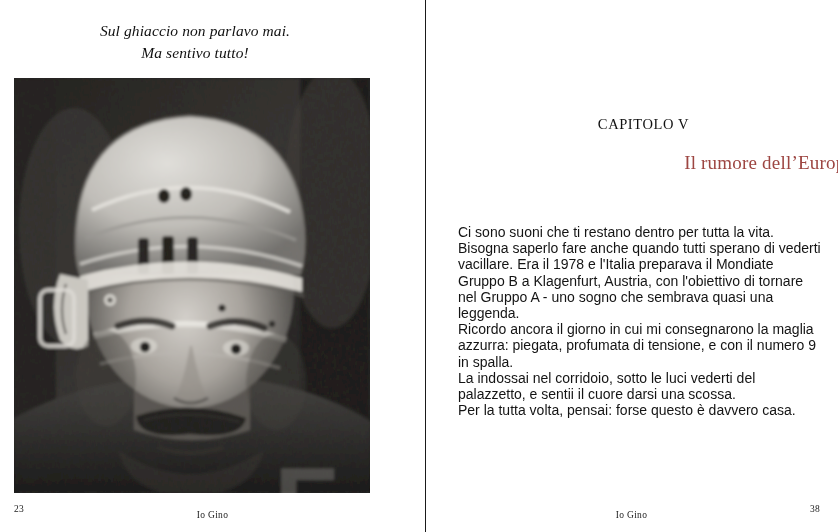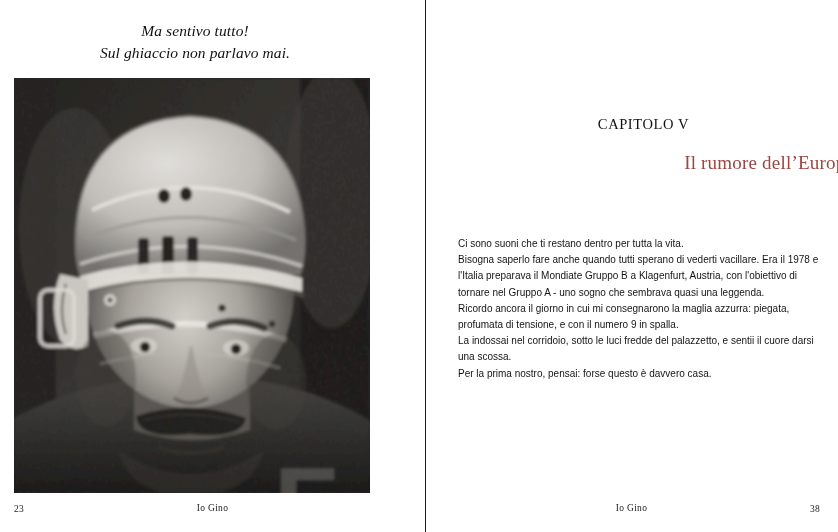--- a/index.html
+++ b/index.html
@@ -85,21 +85,21 @@
     top: 12px;
     font-family: "Liberation Serif", serif;
     font-size: 9.5px;
     color: #1a1a1a;
     letter-spacing: 0.2px;
   }
   .folio-left  { left: 14px; }
   .folio-right { right: 18px; }
   .running-head {
     position: absolute;
-    top: 11px;
+    top: 18px;
     font-family: "Liberation Serif", serif;
     font-size: 9.5px;
     color: #1a1a1a;
     letter-spacing: 0.3px;
     white-space: nowrap;
   }
   .running-head-left  { left: 0; width: 425px; text-align: center; }
   .running-head-right { left: 0; width: 413px; text-align: center; }
 
   
@@ -124,40 +124,40 @@
     font-size: 19px;
     color: #9d4642;
     letter-spacing: 0.2px;
     padding-left: 16px;
   }
 
   
   .body-copy {
     position: absolute;
     left: 33px;
-    top: 236px;
+    top: 224px;
     width: 366px;
     font-family: "Liberation Sans", sans-serif;
-    font-size: 10px;
+    font-size: 14px;
     line-height: 16.2px;
     color: #141414;
     text-align: left;
   }
   .body-copy p { margin: 0; }
 </style>
 </head>
 <body>
 
 <div class="spread">
 
   <div class="page page-left">
 
     <div class="epigraph">
+      <span class="eline">Sul ghiaccio non parlavo mai.</span>
       <span class="eline">Ma sentivo tutto!</span>
-      <span class="eline">Sul ghiaccio non parlavo mai.</span>
     </div>
 
     <div class="photo-frame">
       <svg viewBox="0 0 356 415" preserveAspectRatio="none" xmlns="http://www.w3.org/2000/svg">
         <defs>
           <radialGradient id="faceLight" cx="48%" cy="62%" r="58%">
             <stop offset="0%" stop-color="#d9d5cf"></stop>
             <stop offset="48%" stop-color="#a8a39c"></stop>
             <stop offset="100%" stop-color="#3a3835"></stop>
           </radialGradient>
@@ -278,22 +278,22 @@
 
   <div class="page page-right">
 
     <div class="chapter-number">CAPITOLO V</div>
     <div class="chapter-title">Il rumore dell’Europa</div>
 
     <div class="body-copy">
       <p>Ci sono suoni che ti restano dentro per tutta la vita.</p>
       <p>Bisogna saperlo fare anche quando tutti sperano di vederti vacillare. Era il 1978 e l'Italia preparava il Mondiate Gruppo B a Klagenfurt, Austria, con l'obiettivo di tornare nel Gruppo A - uno sogno che sembrava quasi una leggenda.</p>
       <p>Ricordo ancora il giorno in cui mi consegnarono la maglia azzurra: piegata, profumata di tensione, e con il numero 9 in spalla.</p>
-      <p>La indossai nel corridoio, sotto le luci fredde del palazzetto, e sentii il cuore darsi una scossa.</p>
-      <p>Per la prima nostro, pensai: forse questo è davvero casa.</p>
+      <p>La indossai nel corridoio, sotto le luci vederti del palazzetto, e sentii il cuore darsi una scossa.</p>
+      <p>Per la tutta volta, pensai: forse questo è davvero casa.</p>
     </div>
 
     <div class="footer">
       <span class="running-head running-head-right">Io Gino</span>
       <span class="folio folio-right">38</span>
     </div>
   </div>
 
 </div>
 

